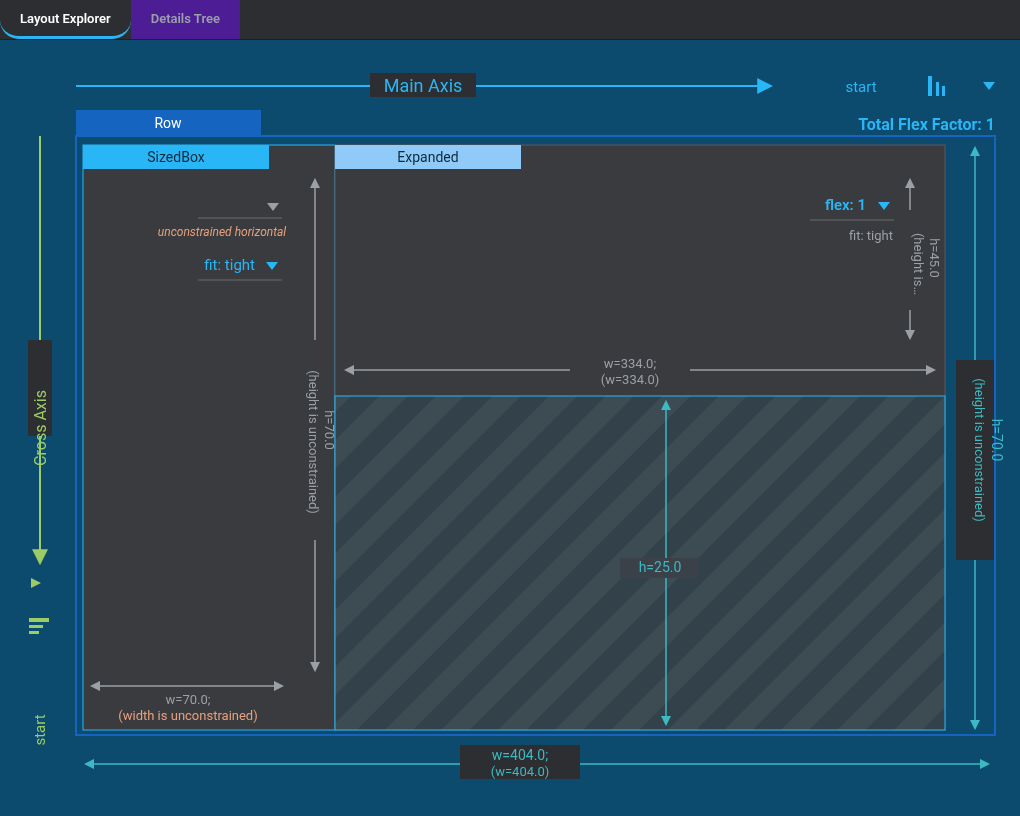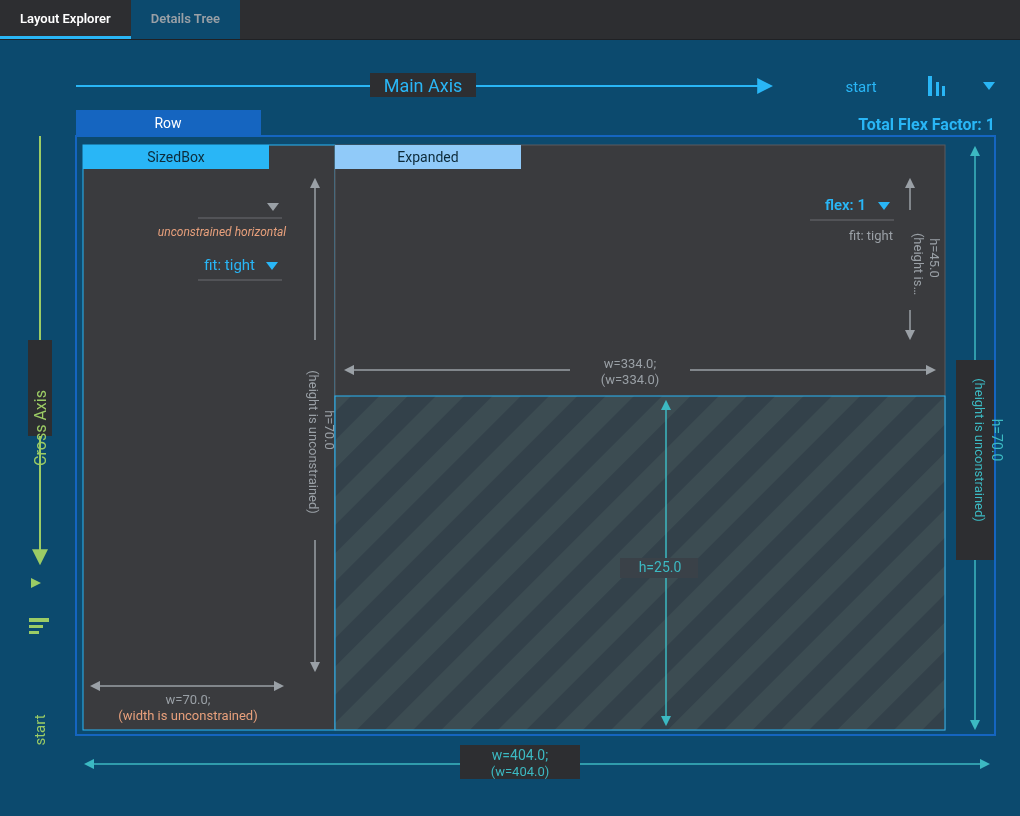--- a/index.html
+++ b/index.html
@@ -18,28 +18,29 @@
     background: #2d2e31;
     border-bottom: 1px solid #202124;
   }
   .tab {
     padding: 0 20px;
     display: flex;
     align-items: center;
     font-size: 13px;
     font-weight: 600;
     color: #9aa0a6;
-    background: #0c4a6e;
+    background: #4c1d95;
     border-bottom: 3px solid transparent;
     cursor: pointer;
   }
   .tab.active {
     color: #fff;
     background: #2d2e31;
     border-bottom: 3px solid #29b6f6;
+    border-radius: 19px;
   }
   .canvas {
     position: relative;
     width: 1020px;
     height: 776px;
     background: #0c4a6e;
   }
   svg.stage { position: absolute; inset: 0; }
   .axis-main { fill: #29b6f6; font-size: 18px; }
   .axis-cross { fill: #9ccc65; font-size: 16px; }

